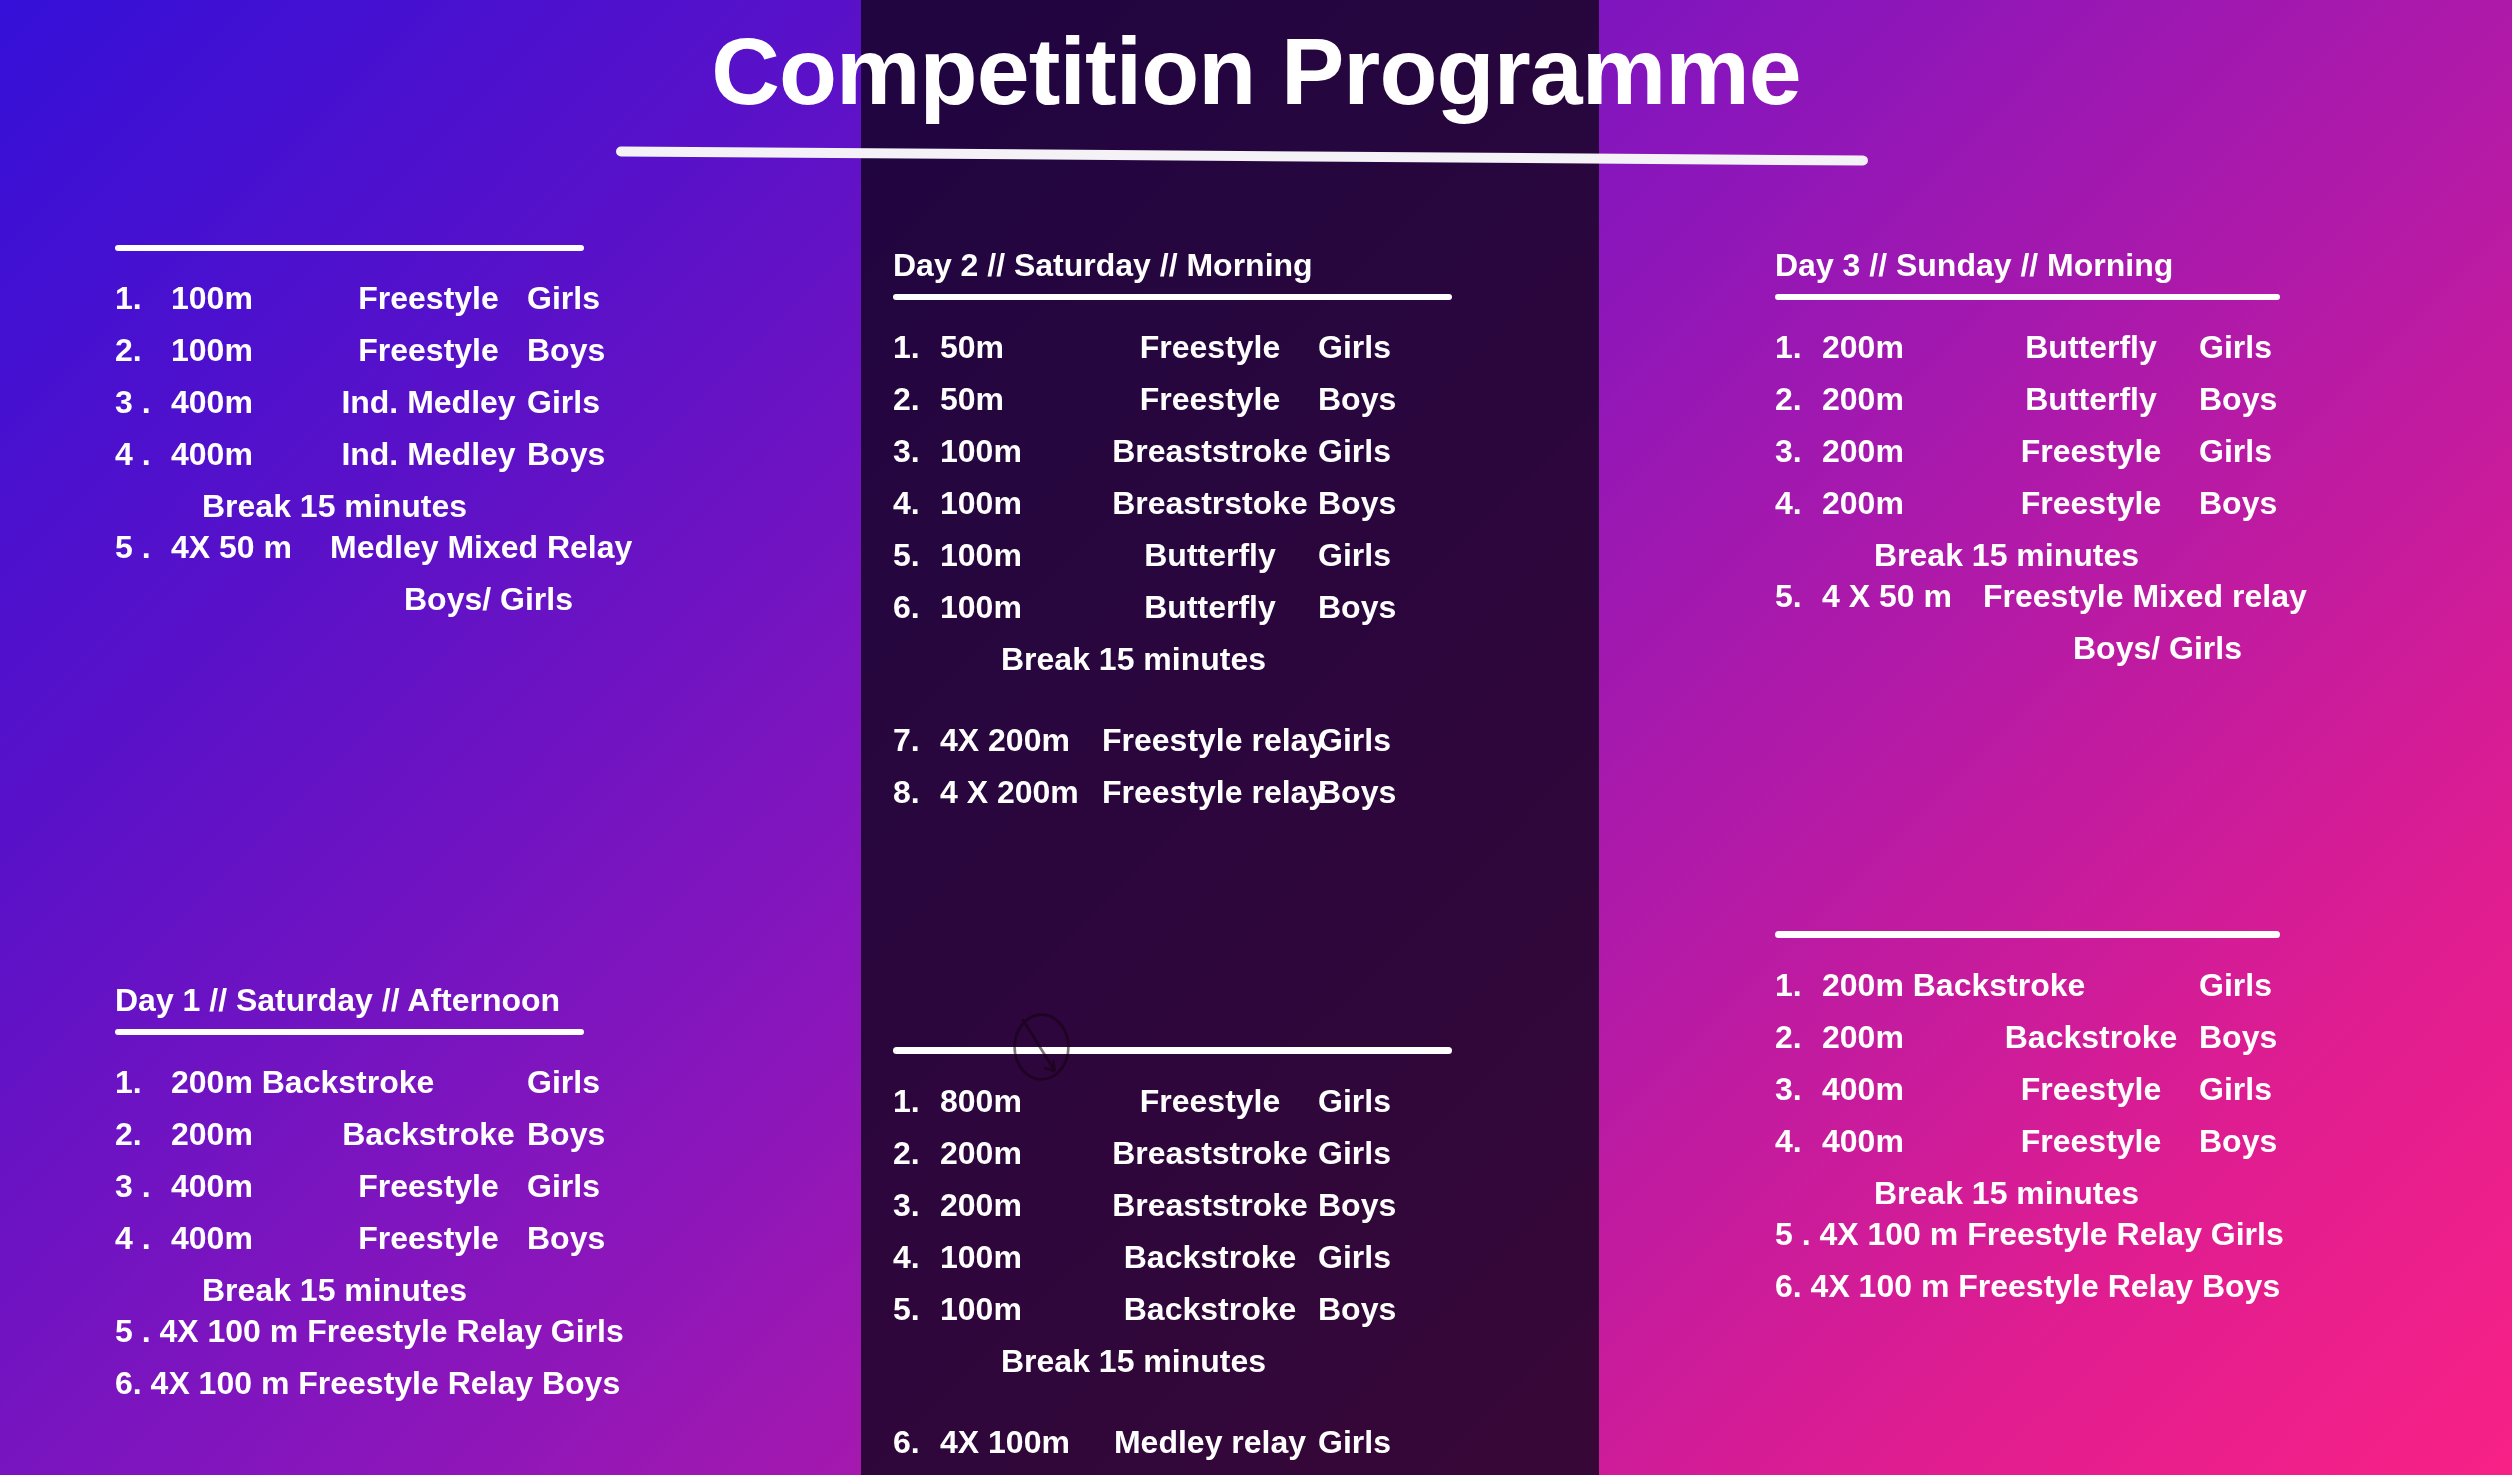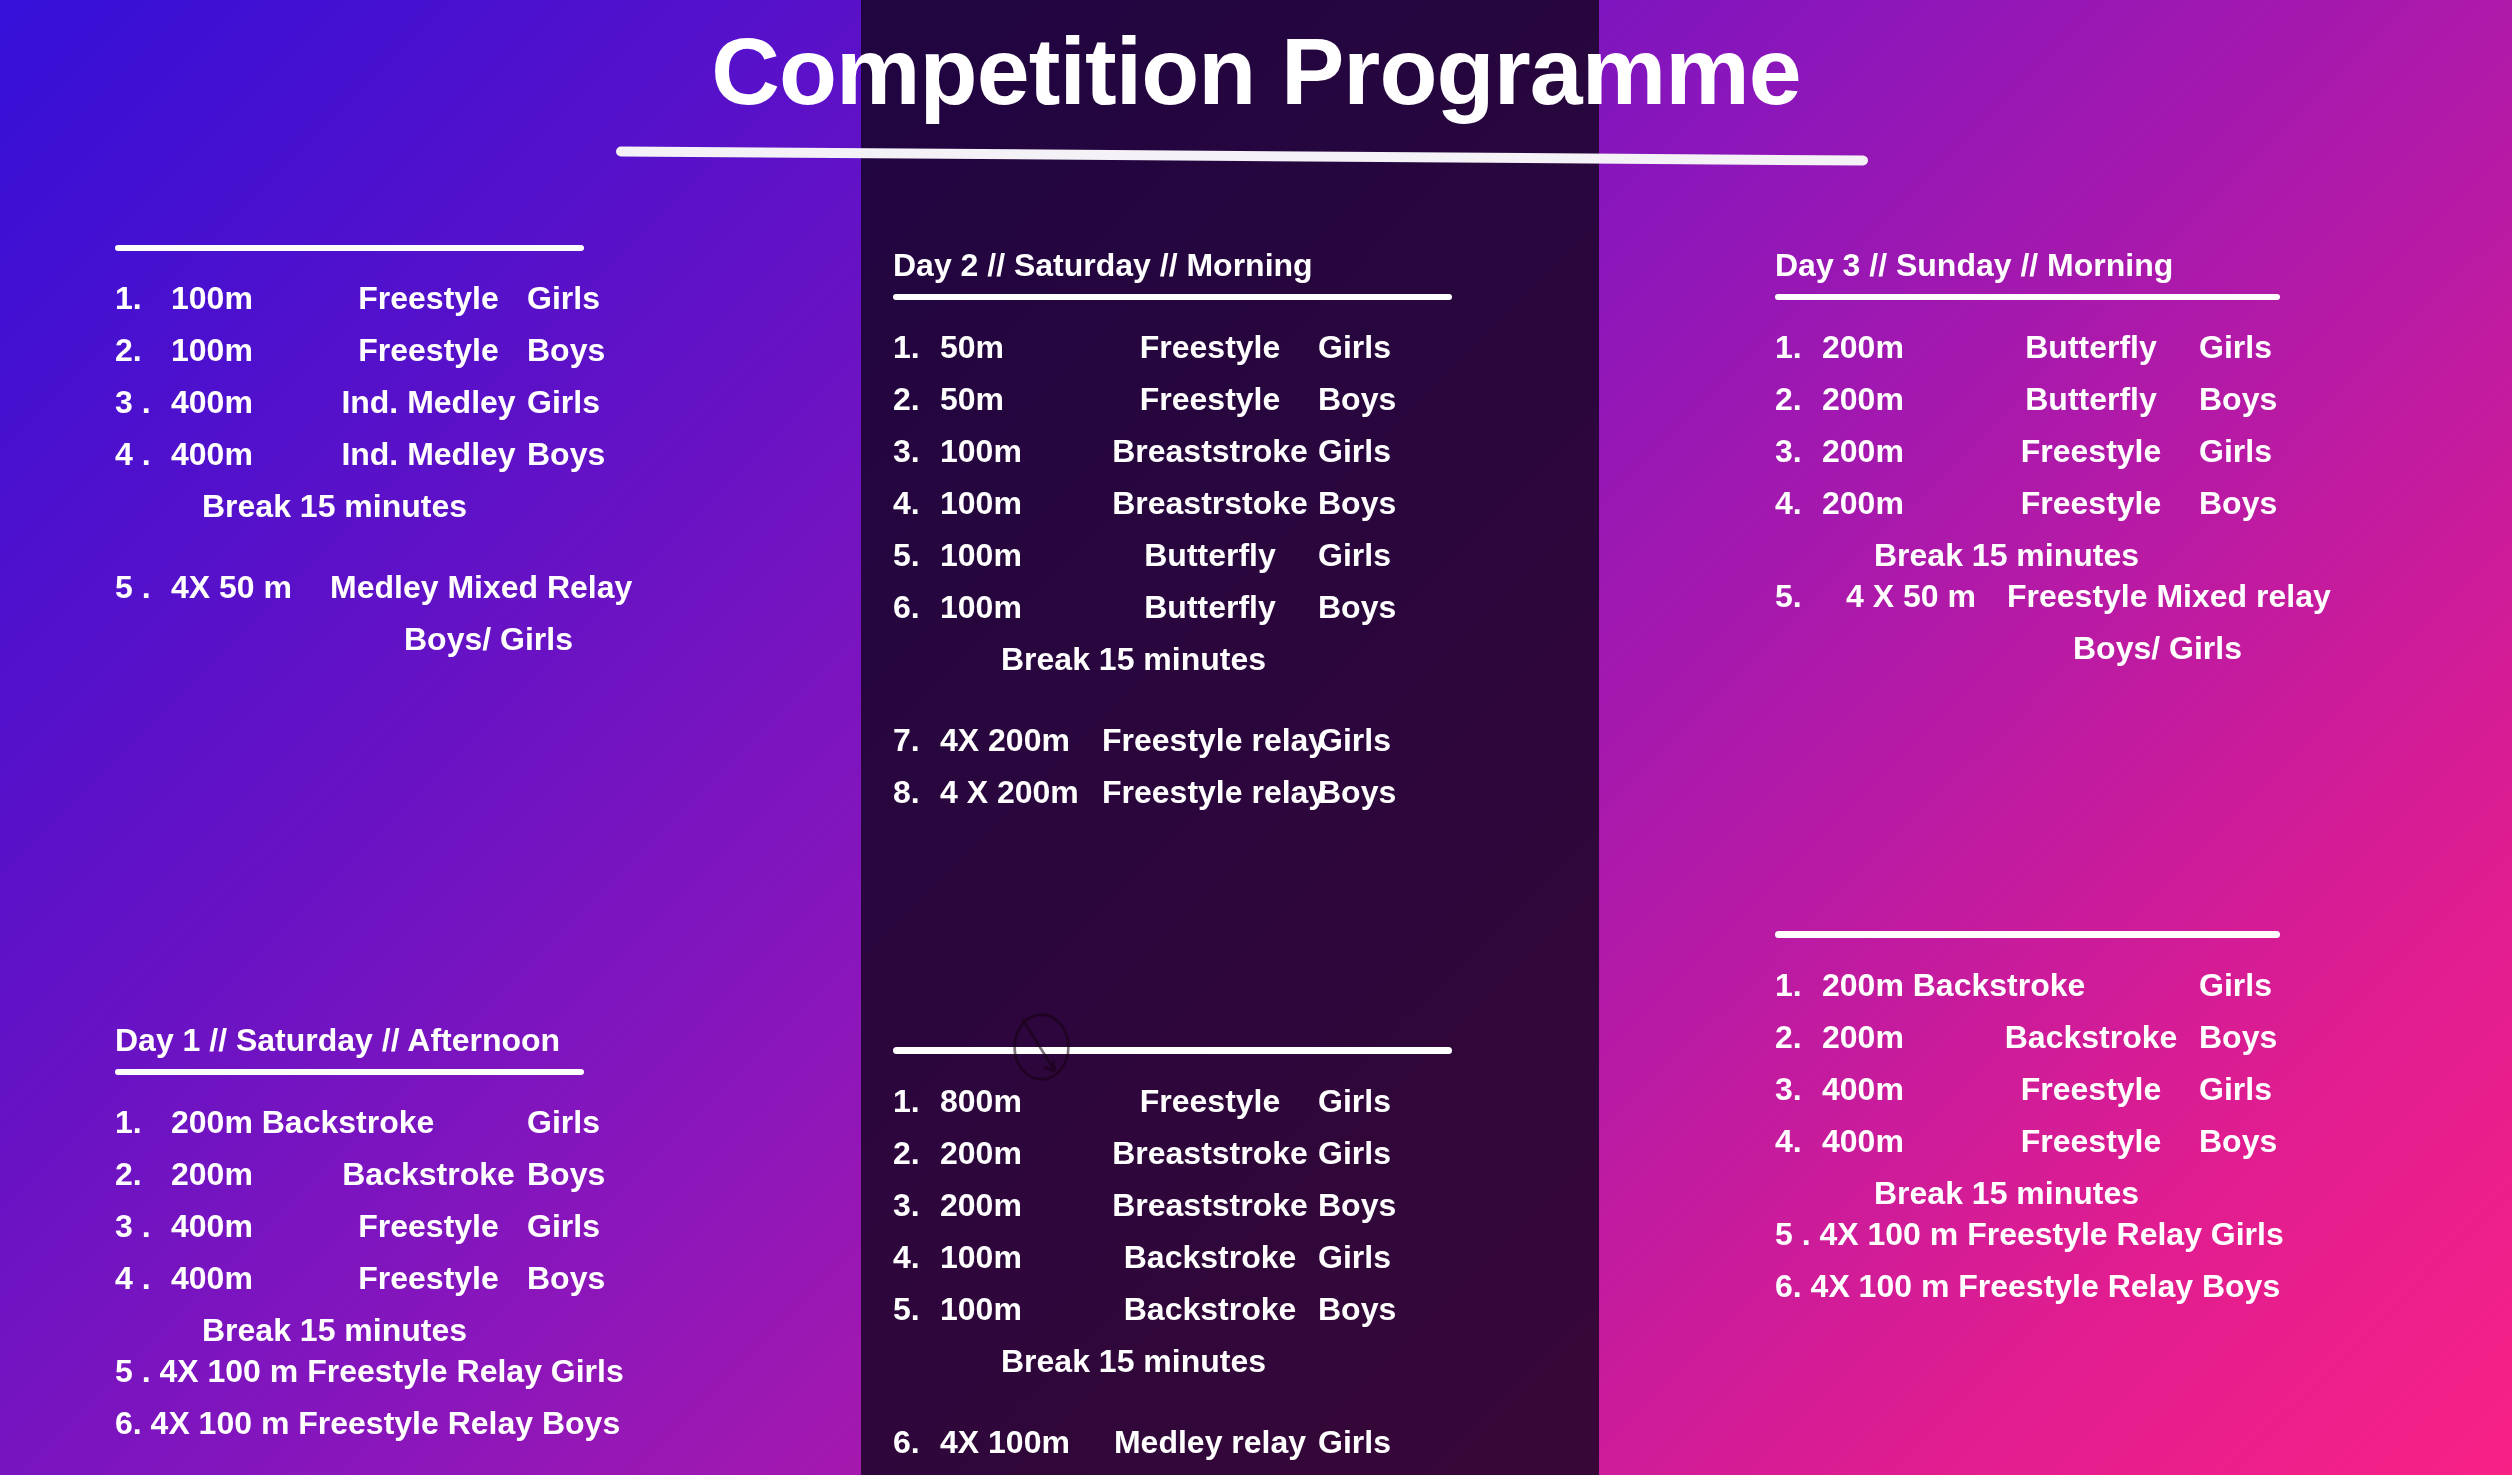--- a/index.html
+++ b/index.html
@@ -175,21 +175,21 @@
         <div class="event-row" style="margin-bottom: 20px;">
           <span class="ev-num" style="width: 56px;">4 .</span>
           <span class="ev-dist" style="width: 159px;">400m</span>
           <span class="ev-stroke" style="width: 197px;">Ind. Medley</span>
           <span class="ev-cat">Boys</span>
         </div>
         <div class="break-row" style="padding-left: 87px; margin: 9px 0px;">Break 15 minutes</div>
         <div class="event-row" style="margin-bottom: 20px;">
           <span class="ev-num" style="width: 56px;">5 .</span>
           <span class="ev-dist" style="width: 159px;">4X 50 m</span>
-          <span class="ev-stroke" style="width: 197px; margin-top: 40px;">Medley Mixed Relay</span>
+          <span class="ev-stroke" style="width: 197px;">Medley Mixed Relay</span>
           <span class="ev-cat"></span>
         </div>
         <div class="free-row" style="padding-left: 289px; margin-top: 14.4px;">Boys/ Girls</div>
       </div>
     </div>
     <div class="section" style="margin-top: 368px;">
       <div class="section-head">Day 1 // Saturday // Afternoon</div>
       <div class="section-rule rule-w1"></div>
       <div class="events">
         <div class="event-row" style="margin-bottom: 20px;">
@@ -348,21 +348,21 @@
         </div>
         <div class="event-row" style="margin-bottom: 20px;">
           <span class="ev-num" style="width: 47px;">4.</span>
           <span class="ev-dist" style="width: 161px;">200m</span>
           <span class="ev-stroke" style="width: 216px;">Freestyle</span>
           <span class="ev-cat">Boys</span>
         </div>
         <div class="break-row" style="padding-left: 99px; margin: 9px 0px;">Break 15 minutes</div>
         <div class="event-row" style="margin-bottom: 20px;">
           <span class="ev-num" style="width: 47px;">5.</span>
-          <span class="ev-dist" style="width: 161px; margin-left: 24px;">4 X 50 m</span>
+          <span class="ev-dist" style="width: 161px;">4 X 50 m</span>
           <span class="ev-stroke" style="width: 216px;">Freestyle Mixed relay</span>
           <span class="ev-cat"></span>
         </div>
         <div class="free-row" style="padding-left: 298px; margin-top: 14.4px;">Boys/ Girls</div>
       </div>
     </div>
     <div class="section" style="margin-top: 267px;">
       <div class="section-rule rule-w3"></div>
       <div class="events">
         <div class="event-row" style="margin-bottom: 20px;">

